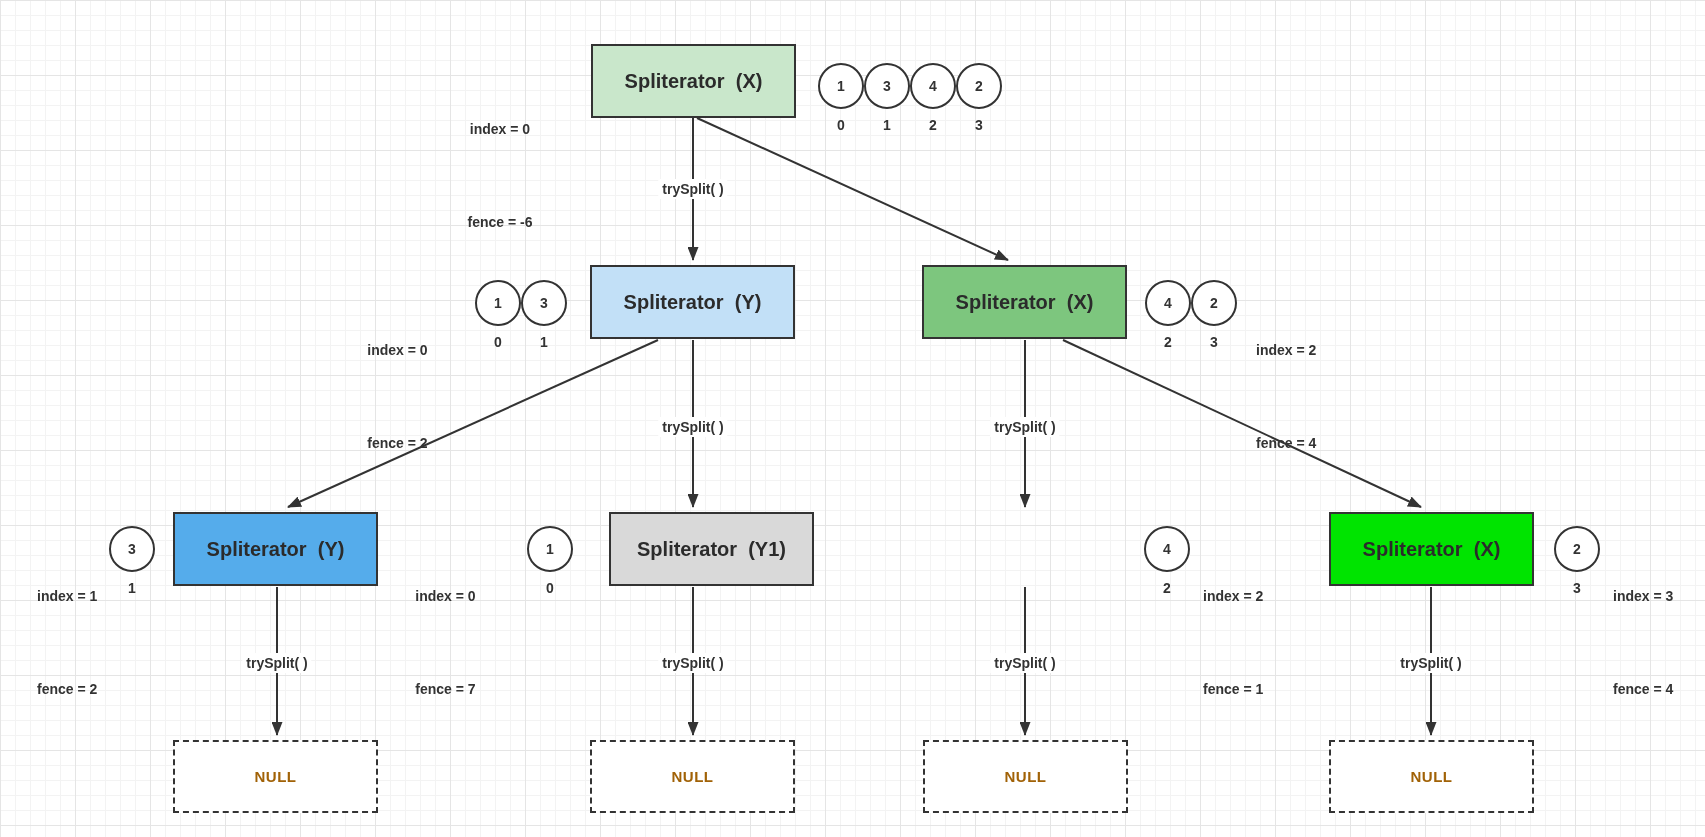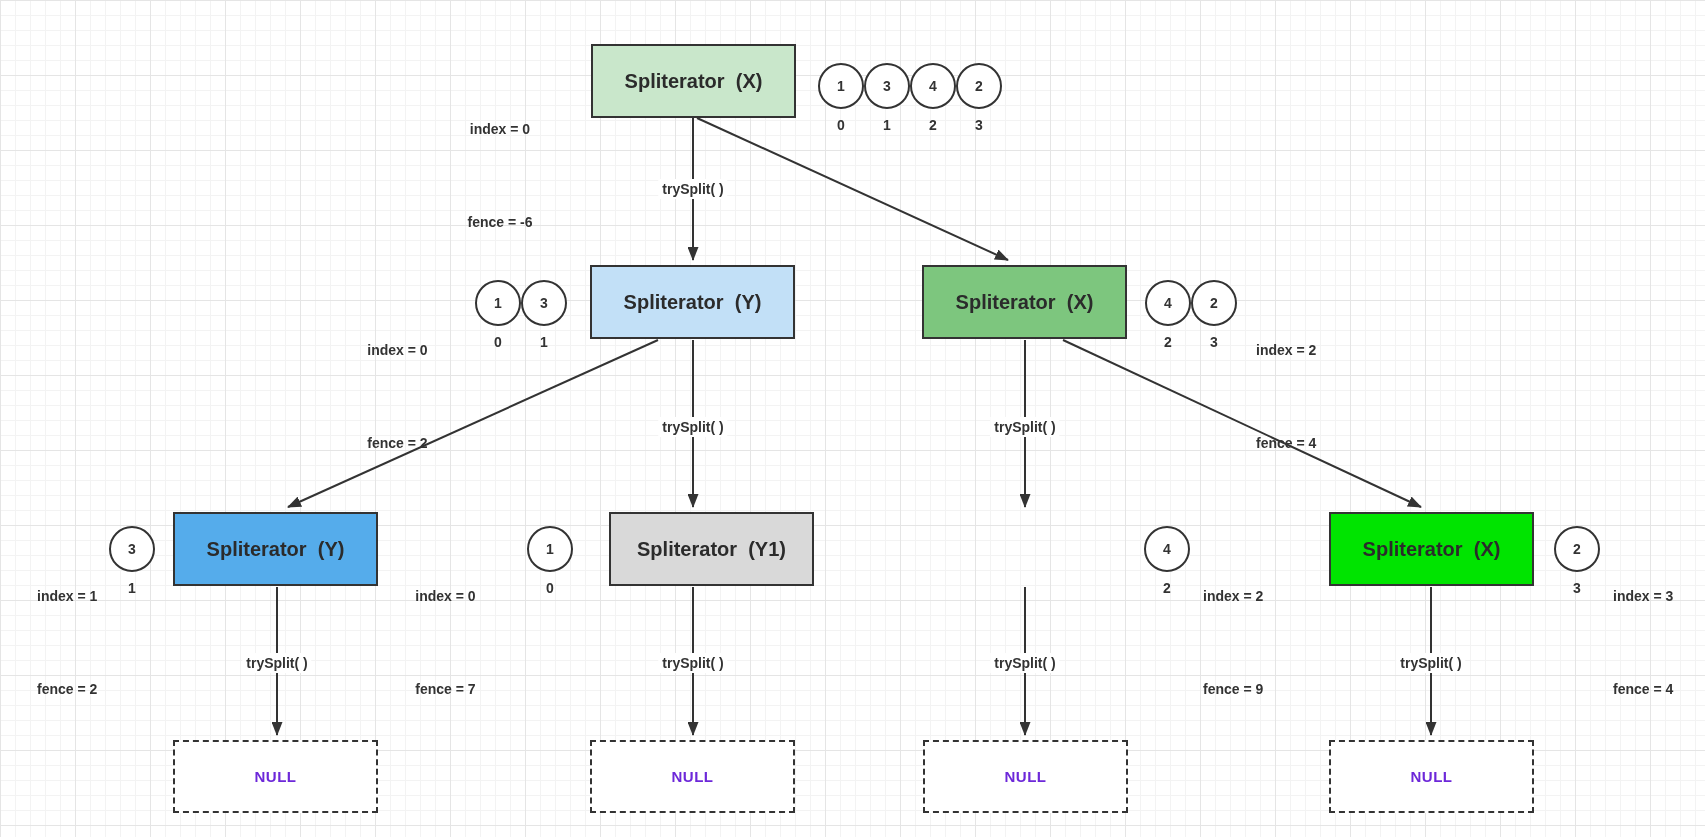--- a/index.html
+++ b/index.html
@@ -15,21 +15,21 @@
   }
   svg.edges { position:absolute; left:0; top:0; width:1705px; height:837px; }
   .node {
     position:absolute; width:205px; height:74px; border:2px solid #333333;
     display:flex; align-items:center; justify-content:center;
   }
   .node-label { font-weight:bold; font-size:20px; color:#2b2b2b; white-space:pre; }
   .null-node {
     position:absolute; width:205px; height:73px; border:2px dashed #333333; background:#ffffff;
     display:flex; align-items:center; justify-content:center;
-    font-weight:bold; font-size:15px; color:#6d28d9; letter-spacing:0.5px;
+    font-weight:bold; font-size:15px; color:#a16207; letter-spacing:0.5px;
   }
   .attrs { position:absolute; font-weight:bold; font-size:14px; color:#333333; line-height:31px; white-space:pre; }
   .attrs.ra { text-align:center; }
   .cells { position:absolute; display:flex; }
   .cell { width:46px; display:flex; flex-direction:column; align-items:center; }
   .cell + .cell { margin-left:0px; }
   .circle {
     width:46px; height:46px; border-radius:50%; border:2px solid #333333; background:#ffffff;
     display:flex; align-items:center; justify-content:center;
     font-weight:bold; font-size:14px; color:#333333;
@@ -186,21 +186,21 @@
   <div class="cells" style="left:1144px; top:526px;">
     <div class="cell">
       <div class="circle">
           <span>4</span>
         </div>
       <div class="cell-index">2</div>
     </div>
   </div>
   <div class="attrs" style="left:1203px; top:519px; width:140px;">
     <div>index = 2</div>
-    <div>fence = 9</div>
+    <div>fence = 1</div>
   </div>
 
   <div class="node" style="left: 1329px; top: 512px; background: rgb(0, 228, 0);">
     <span class="node-label">Spliterator  (X)</span>
   </div>
   <div class="cells" style="left:1554px; top:526px;">
     <div class="cell">
       <div class="circle">
           <span>2</span>
         </div>

